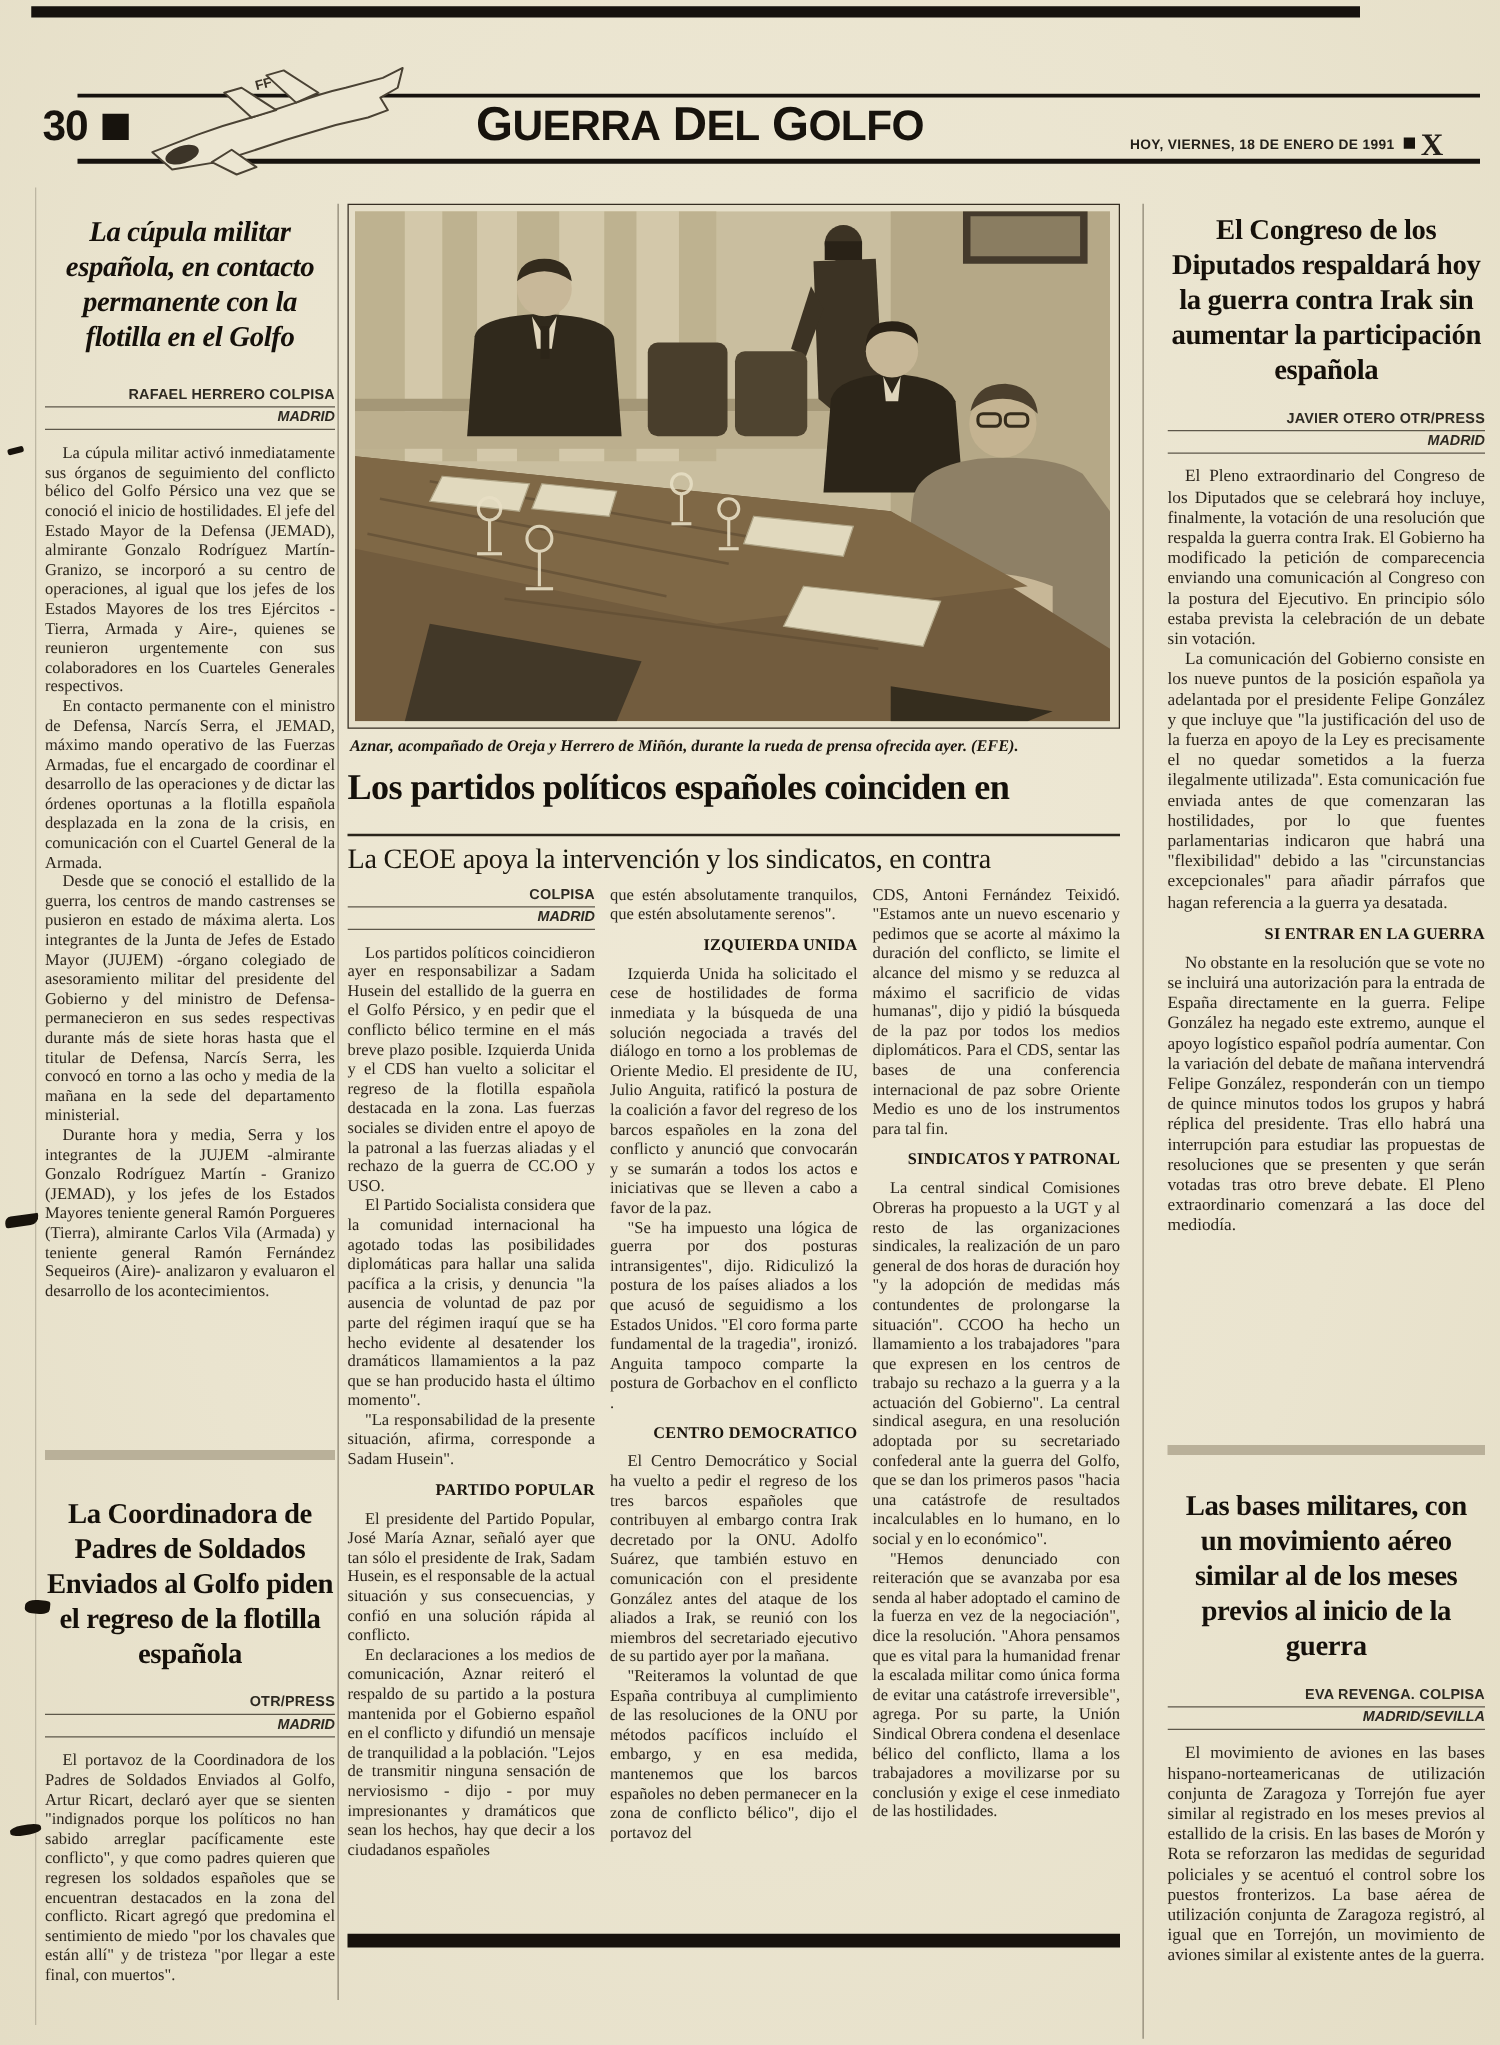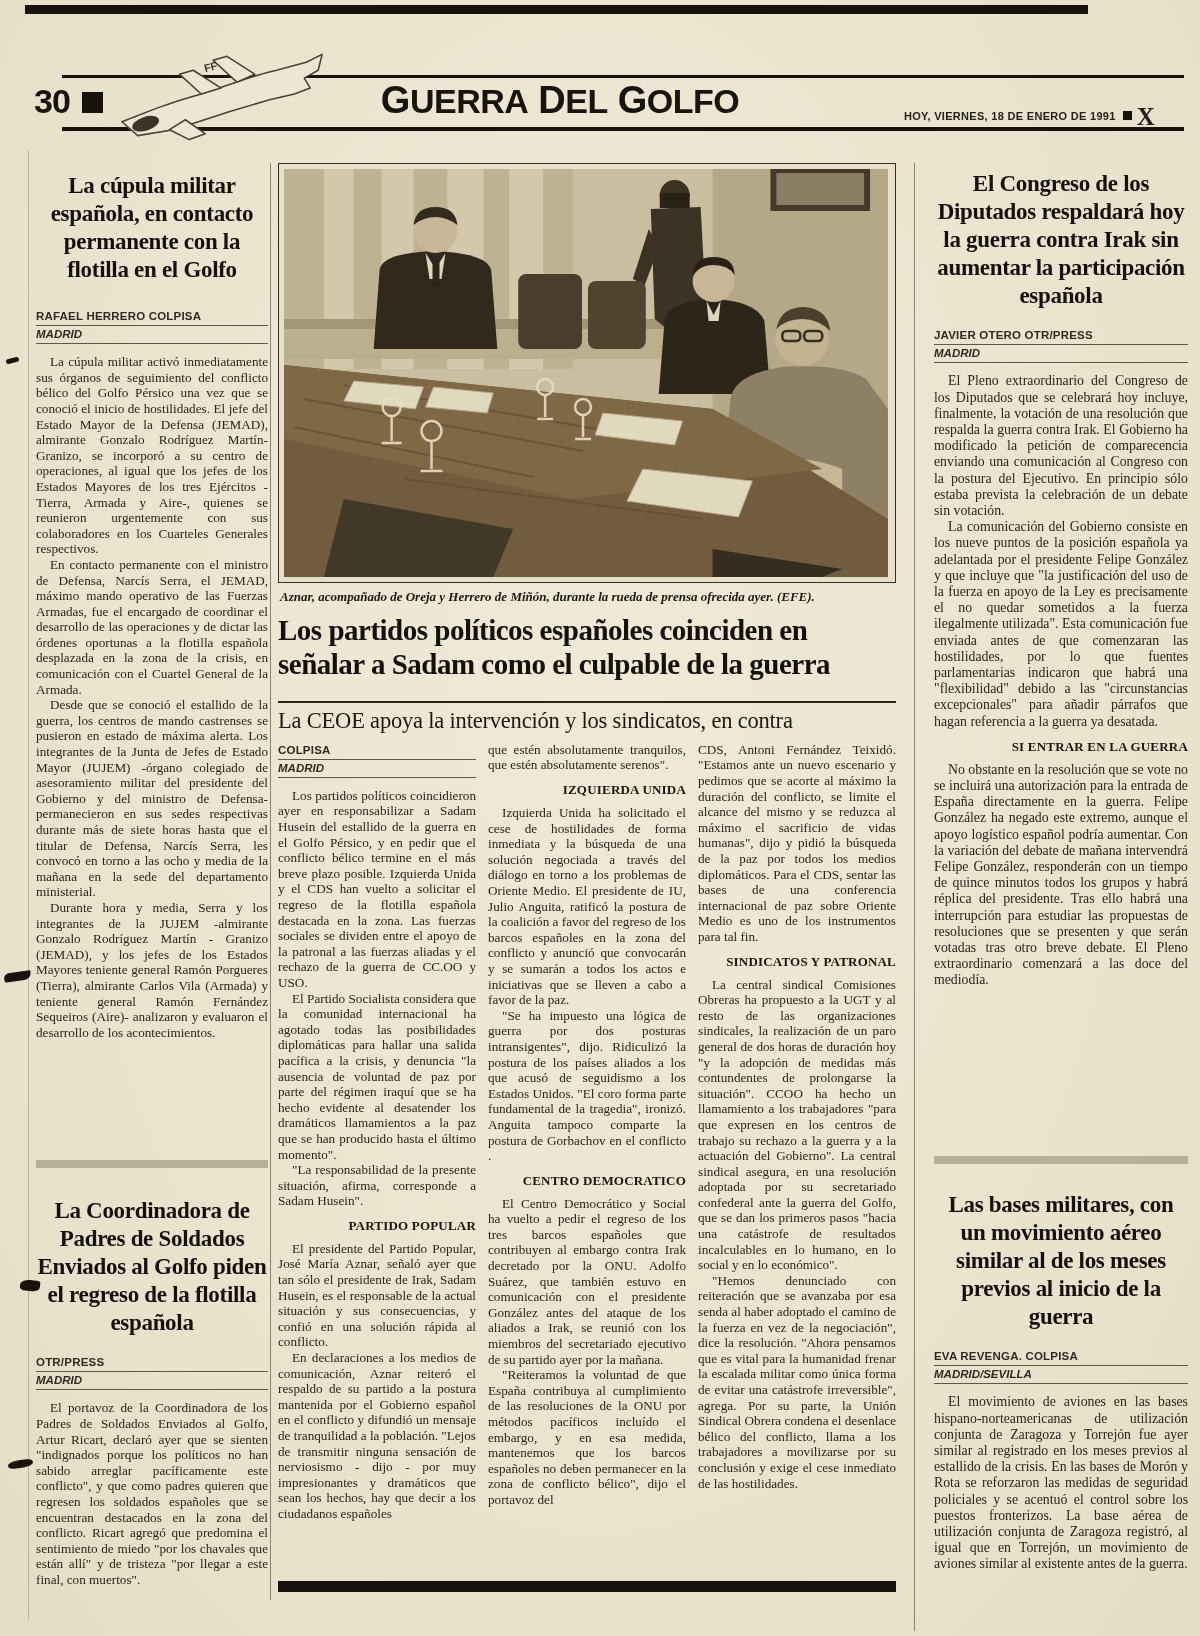--- a/index.html
+++ b/index.html
@@ -29,30 +29,30 @@
   .vr-left-edge { left:28px; top:150px; height:1470px; opacity:.45; }
   .vr-center-left { left:270px; top:163px; height:1437px; }
   .vr-center-right { left:914px; top:163px; height:1468px; }
   .mark { position:absolute; background:#18130c; }
   .mark1 { left:6px;  top:358px;  width:13px; height:5px;  transform:rotate(-14deg); border-radius:2px; }
   .mark2 { left:4px;  top:972px;  width:27px; height:9px;  transform:rotate(-8deg);  border-radius:5px 1px 7px 2px; }
   .mark3 { left:20px; top:1280px; width:20px; height:11px; transform:rotate(6deg);   border-radius:50% 20% 40% 30%; }
   .mark4 { left:8px;  top:1460px; width:25px; height:8px;  transform:rotate(-10deg); border-radius:40%; }
   
   .art-head { font-weight:700; font-size:23px; line-height:1.22; text-align:center; letter-spacing:-0.3px; color:#15100a; }
-  .byline-block { margin:26px 0 10px; font-family:"Liberation Sans","DejaVu Sans",sans-serif; }
+  .byline-block { margin:26px 0 10px; font-family:"Liberation Sans","DejaVu Sans",sans-serif;text-align:right; }
   .byline  { font-size:11.5px; font-weight:700; letter-spacing:0.2px; color:#2e2a22; padding-bottom:3px; border-bottom:1.5px solid #5d574a; }
   .dateline{ font-size:11.5px; font-weight:700; font-style:italic; color:#2e2a22; padding:2px 0 3px; border-bottom:1.5px solid #5d574a; }
   .body-text p { margin:0; text-align:justify; text-indent:14px; font-size:13.2px; line-height:15.6px; color:#2b241c; }
   .body-text p.cont { text-indent:0; }
   .sec-head { font-size:13px; font-weight:700; margin:9px 0 7px; color:#1b150d; letter-spacing:0.2px;text-align:right; }
   .sep-bar { position:absolute; height:8px; background:#b9b099; }
   
   .left-art1 { position:absolute; left:36px; top:168px; width:232px; height:990px; overflow:hidden; }
-  .left-art1 .art-head { margin:4px 0 0; }
+  .left-art1 .art-head { margin:4px 0 0;font-style:italic; }
   .left-sep { left:36px; top:1160px; width:232px; }
   .left-art2 { position:absolute; left:36px; top:1178px; width:232px; height:456px; overflow:hidden; }
   .left-art2 .byline-block { margin-top:18px; }
   
   .center-block { position:absolute; left:278px; top:163px; width:618px; }
   .photo-frame { border:1.5px solid #352d22; background:#e6dfc9; padding:5px; }
   .photo-frame svg { display:block; width:604px; height:408px; }
   .caption { font-style:italic; font-weight:700; font-size:13px; margin:6px 2px 2px; color:#1c170f; }
   .main-headline { margin-top:8px; font-weight:700; font-size:29px; line-height:1.18; letter-spacing:-0.5px; text-align:left; color:#14100a; }
   .main-rule { height:2px; background:#2a241b; margin:8px 0 5px; }
@@ -223,21 +223,20 @@
         <path d="M60 330 L230 360 L210 408 L40 408 Z" fill="#3c3225"></path>
         <path d="M430 380 L560 400 L540 408 L430 408 Z" fill="#2e261b"></path>
         <rect width="606" height="408" fill="#8a7a52" opacity="0.08"></rect>
       </svg>
     </div>
 
     <div class="caption">Aznar, acompañado de Oreja y Herrero de Miñón, durante la rueda de prensa ofrecida ayer. (EFE).</div>
 
     <h1 class="main-headline">
       <div>Los partidos políticos españoles coinciden en</div>
-      <div>señalar a Sadam como el culpable de la guerra</div>
     </h1>
     <div class="main-rule"></div>
     <div class="subheadline">La CEOE apoya la intervención y los sindicatos, en contra</div>
 
     <div class="cols">
       <div class="col body-text">
         <div class="byline-block">
           <div class="byline">COLPISA</div>
           <div class="dateline">MADRID</div>
         </div>

